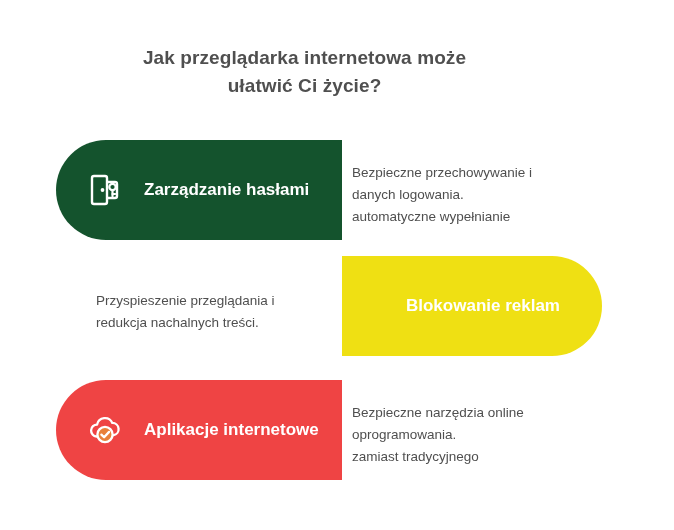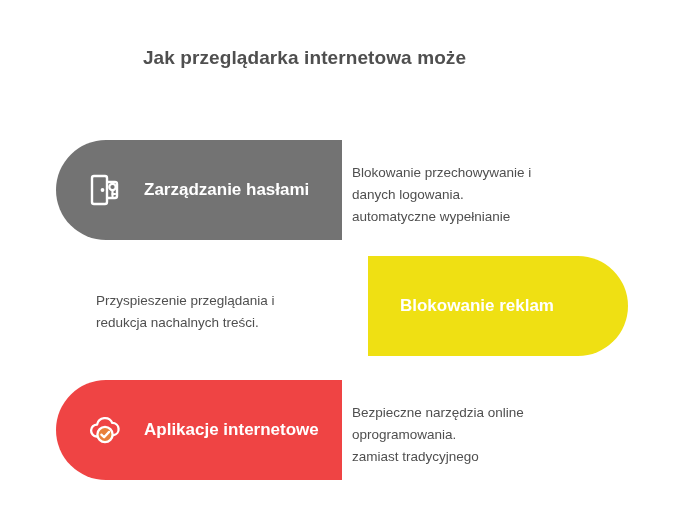--- a/index.html
+++ b/index.html
@@ -53,22 +53,21 @@
     width: 286px;
     border-radius: 50px 0 0 50px;
     padding-left: 26px;
   }
   
   .pill-right {
     left: 342px;
     width: 260px;
     border-radius: 0 50px 50px 0;
     padding-right: 26px;
-    justify-content: center;
-    margin-left: 26px;
+    justify-content: flex-end;
   }
 
   .pill-label {
     color: #ffffff;
     font-size: 17px;
     font-weight: bold;
     white-space: nowrap;
   }
   .pill-left .pill-label { margin-left: 16px; }
   .pill-right .pill-label { margin-right: 16px; }
@@ -87,60 +86,61 @@
     text-align: left;
   }
   .desc-left {
     left: 96px;
     width: 232px;
     top: 34px;
   }
   .desc span { display: block; }
 
   
-  .green  { background: #737373; }
+  .green  { background: #14532d; }
   .yellow { background: #efe013; }
   .orange { background: #ef4444; }
 
   
   .icon-wrap {
     width: 46px;
     height: 46px;
     flex: 0 0 46px;
     display: flex;
     align-items: center;
     justify-content: center;
   }
   svg { display: block; }
 </style>
 </head>
 <body>
 
 <div class="title">
   <span>Jak przeglądarka internetowa może</span>
+  <span>ułatwić Ci życie?</span>
 </div>
 
 <div class="row row-1">
 
   <div class="pill pill-left green">
     <span class="icon-wrap">
       <svg width="42" height="42" viewBox="0 0 42 42">
         <rect x="8" y="7" width="15" height="28" rx="2" ry="2" fill="none" stroke="#ffffff" stroke-width="2.4"></rect>
         <circle cx="18.5" cy="21" r="1.9" fill="#ffffff"></circle>
         <path d="M23 13 h8 a2 2 0 0 1 2 2 v12 a2 2 0 0 1 -2 2 h-8" fill="none" stroke="#ffffff" stroke-width="2.4"></path>
         <circle cx="28.5" cy="18" r="3.2" fill="none" stroke="#ffffff" stroke-width="2.2"></circle>
         <path d="M28.5 21.2 v6" stroke="#ffffff" stroke-width="2.2" stroke-linecap="round"></path>
         <path d="M28.5 25 h2.6" stroke="#ffffff" stroke-width="2.2" stroke-linecap="round"></path>
       </svg>
     </span>
     <span class="pill-label">Zarządzanie hasłami</span>
   </div>
 
   <div class="desc desc-right">
-    <span>Blokowanie przechowywanie i</span>
+    <span>Bezpieczne przechowywanie i</span>
     <span>danych logowania.</span>
     <span>automatyczne wypełnianie</span>
   </div>
 </div>
 
 <div class="row row-2">
 
   <div class="desc desc-left">
     <span>Przyspieszenie przeglądania i</span>
     <span>redukcja nachalnych treści.</span>

